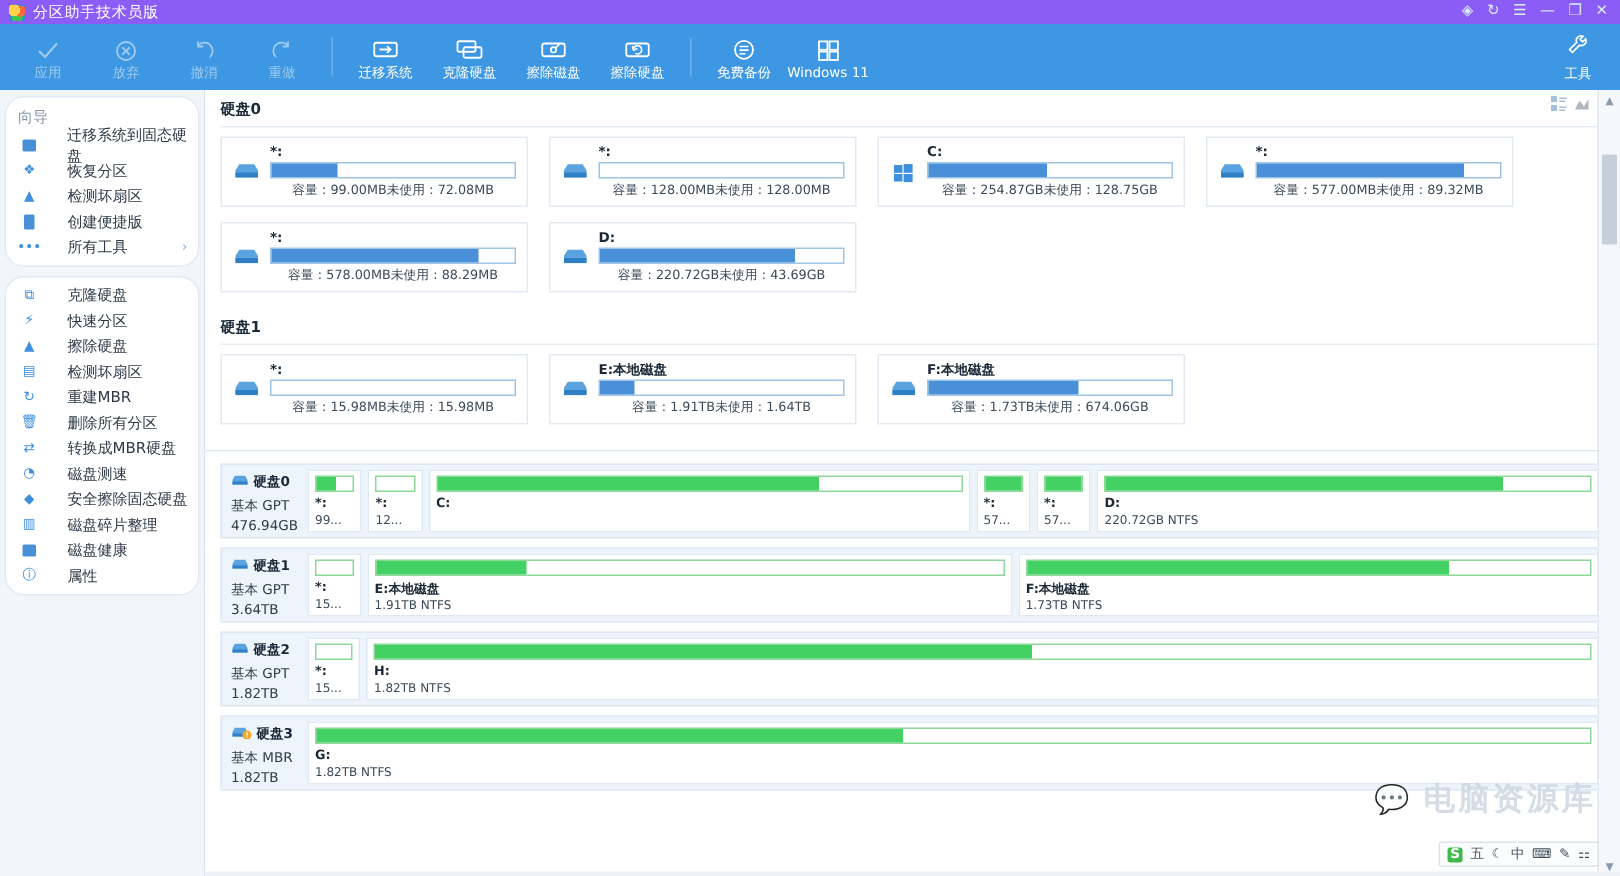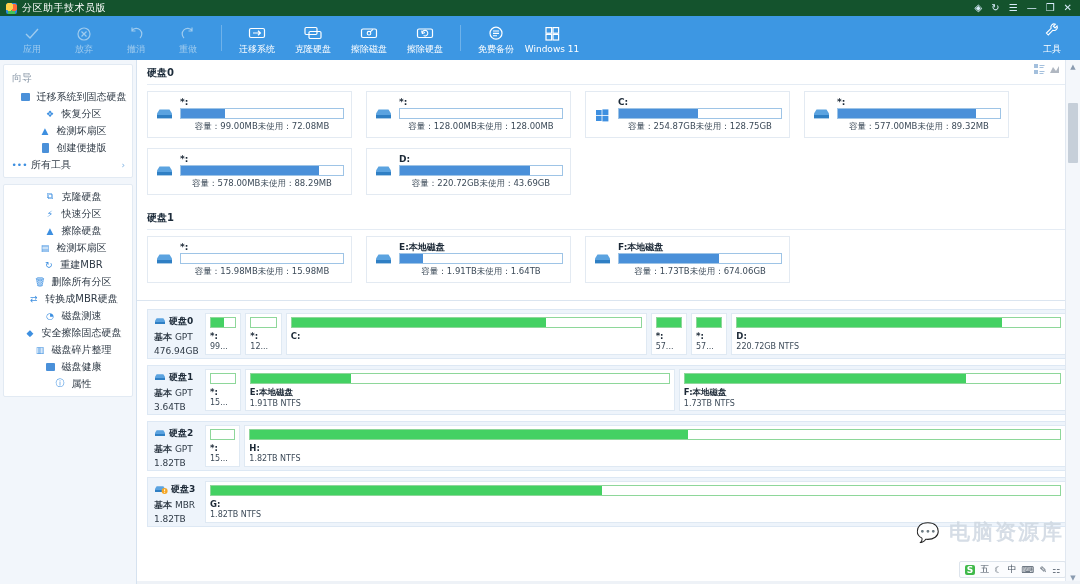--- a/index.html
+++ b/index.html
@@ -4,21 +4,21 @@
 <style>
   html,body{margin:0;padding:0;}
   body{
     width:1080px;height:584px;overflow:hidden;
     font-family:"DejaVu Sans","Liberation Sans",sans-serif;
     font-size:11px;color:#333;background:#eef2f7;
   }
   .app{position:relative;width:1080px;height:584px;overflow:hidden;background:#fff;}
 
   
-  .titlebar{height:16px;background:#14532d;display:flex;align-items:center;padding:0 4px;}
+  .titlebar{height:16px;background:#8b5cf6;display:flex;align-items:center;padding:0 4px;}
   .titlebar .logo{width:11px;height:11px;margin:0 5px 0 2px;border-radius:2px;
     background:radial-gradient(circle at 30% 35%,#ffd24a 0 38%,transparent 39%),
                radial-gradient(circle at 70% 40%,#ff6a3d 0 36%,transparent 37%),
                radial-gradient(circle at 50% 75%,#44c25a 0 38%,transparent 39%);
     background-color:#2a8be0;}
   .titlebar .ttl{color:#fff;font-size:10px;letter-spacing:.5px;}
   .winctl{margin-left:auto;display:flex;align-items:center;gap:9px;padding-right:4px;}
   .winctl span{color:#d9ecfb;font-size:10px;line-height:10px;cursor:default;}
 
   
@@ -35,23 +35,23 @@
   .tools{position:absolute;right:8px;top:3px;width:40px;height:38px;display:flex;
     flex-direction:column;align-items:center;justify-content:center;gap:2px;}
   .tools .lb{font-size:9px;color:#fff;}
 
   
   .body{display:flex;height:524px;}
 
   
   .sidebar{width:136px;background:#f2f6fb;border-right:1px solid #d6e2ef;
     display:flex;flex-direction:column;padding-top:2px;}
-  .grp{background:#fff;margin:2px 3px 4px 3px;border:1px solid #e2eaf3;border-radius:2px;padding:3px 0 4px 0;}
+  .grp{background:#fff;margin:2px 3px 4px 3px;border:1px solid #e2eaf3;border-radius:13px;padding:3px 0 4px 0;}
   .grp-title{font-size:10px;color:#8a98a8;padding:3px 0 3px 8px;}
-  .item{height:17px;display:flex;align-items:center;padding-left:10px;gap:6px;font-size:10px;color:#2f3a46;cursor:default;justify-content:center;}
+  .item{height:17px;display:flex;align-items:center;padding-left:10px;gap:20px;font-size:10px;color:#2f3a46;cursor:default;}
   .item .gi{width:11px;height:11px;display:flex;align-items:center;justify-content:center;color:#3d8fe0;font-size:9px;}
   .item .arw{margin-left:auto;padding-right:7px;color:#7fb2e3;font-size:9px;}
   .sq{width:9px;height:8px;border-radius:1px;background:#4a90d9;display:inline-block;}
 
   
   .content{flex:1;position:relative;background:#fff;display:flex;flex-direction:column;}
   .cards-pane{height:240px;overflow:hidden;position:relative;background:#fff;
     border-bottom:1px solid #dbe5f0;}
   .viewicons{position:absolute;right:20px;top:4px;display:flex;gap:4px;z-index:5;}
   .viewicons i{display:block;width:11px;height:11px;opacity:.7;}
@@ -68,21 +68,21 @@
   .card .bar{height:9px;border:1px solid #9ec4e6;background:#fff;margin:1px 0 2px 0;}
   .card .bar > div{height:100%;background:#4a90d9;}
   .card .stats{display:flex;justify-content:center;font-size:8.5px;color:#3c4a58;}
 
   
   .map-pane{flex:1;background:#fff;padding:8px 10px 0 10px;overflow:hidden;position:relative;}
   .drow{display:flex;background:#eef4fb;border:1px solid #dde8f4;height:50px;margin-bottom:6px;box-sizing:border-box;}
   .dleft{width:54px;padding:5px 0 0 6px;box-sizing:border-box;}
   .dleft .dn{display:flex;align-items:center;gap:3px;font-size:9px;font-weight:bold;color:#1b2836;}
   .dleft .dt{font-size:9px;color:#2f3a46;margin-top:3px;}
-  .dleft .dt b{font-weight:bold;}
+  .dleft .dt b{font-weight:normal;}
   .dleft .dc{font-size:9px;color:#2f3a46;margin-top:2px;}
   .parts{flex:1;display:flex;gap:4px;padding:3px;box-sizing:border-box;}
   .part{background:#fff;border:1px solid #dfe9f3;padding:3px 4px;box-sizing:border-box;
     display:flex;flex-direction:column;overflow:hidden;}
   .pbar{height:9px;border:1px solid #8ed79a;background:#fff;flex:0 0 auto;}
   .pbar > div{height:100%;background:#44d163;}
   .plabel{font-size:8.5px;font-weight:bold;color:#1b2836;margin-top:3px;white-space:nowrap;overflow:hidden;}
   .psize{font-size:8px;color:#3c4a58;margin-top:2px;white-space:nowrap;overflow:hidden;}
 
   

